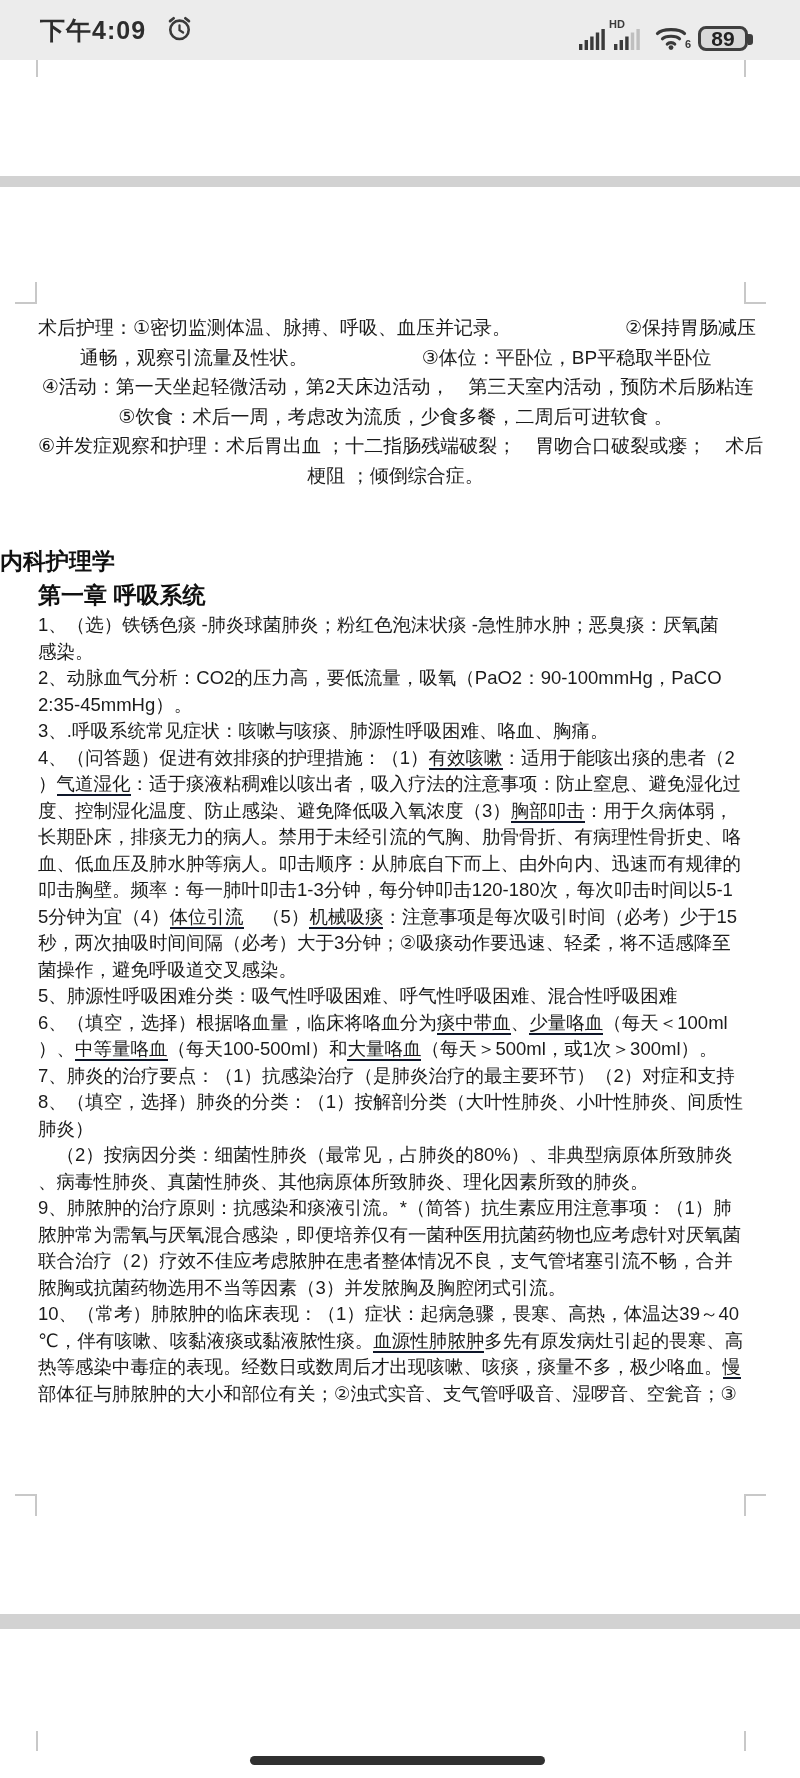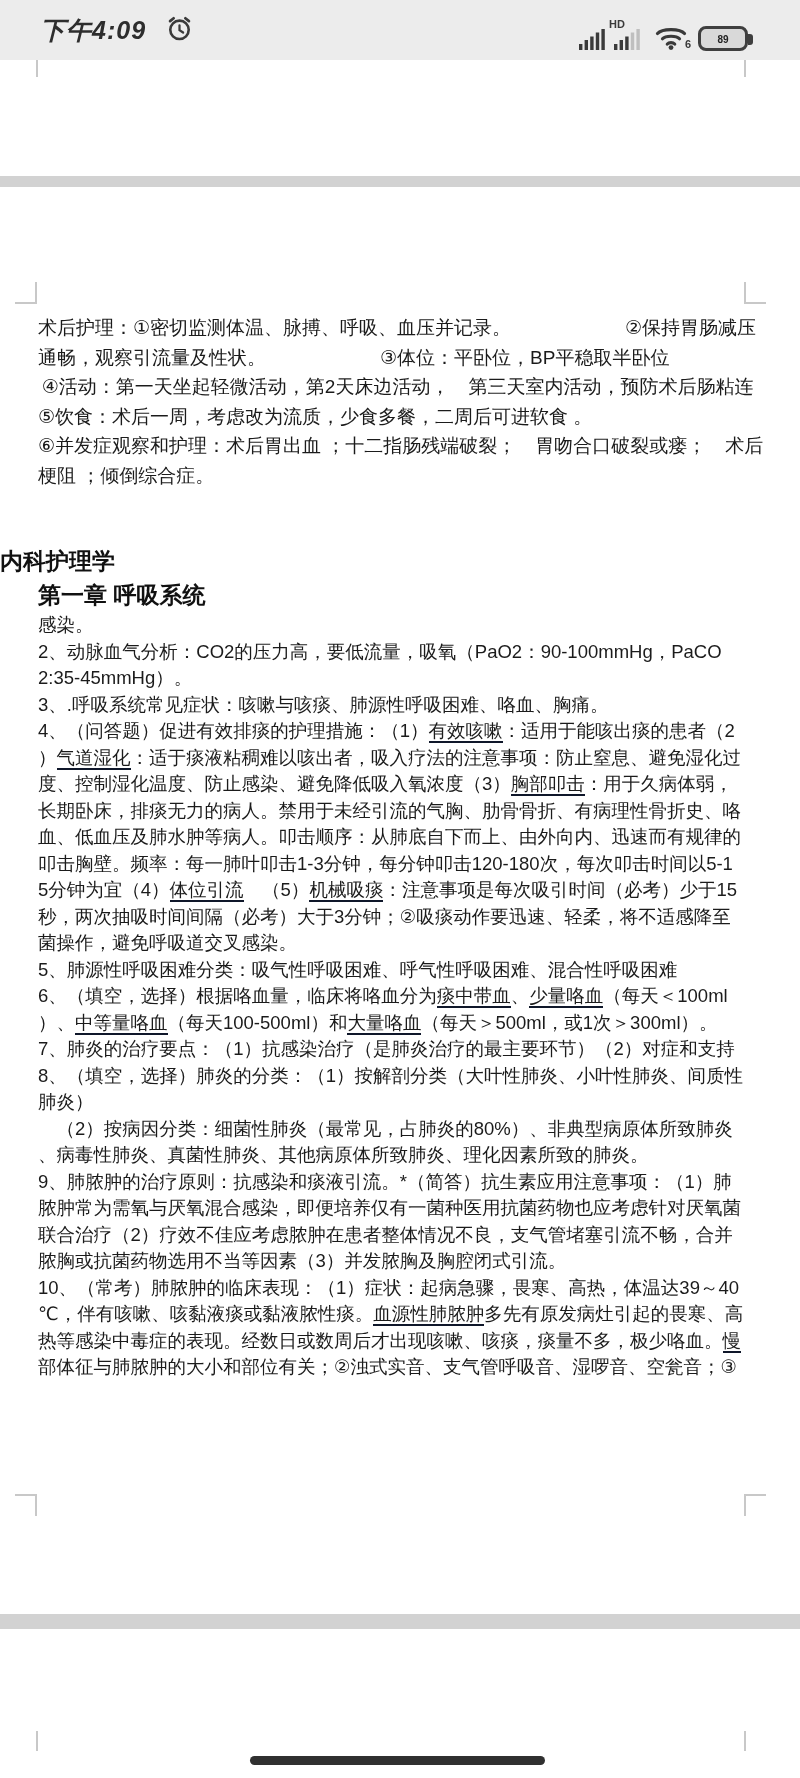--- a/index.html
+++ b/index.html
@@ -3,32 +3,32 @@
 <meta charset="utf-8">
 <style>
   * { margin:0; padding:0; box-sizing:border-box; }
   html,body { background:#ffffff; }
   .screen {
     position:relative; width:800px; height:1778px; overflow:hidden;
     background:#ffffff; font-family:"Liberation Sans","DejaVu Sans",sans-serif;
   }
   
   .statusbar { position:absolute; left:0; top:0; width:800px; height:60px; background:#ececec; }
-  .time { position:absolute; left:40px; top:14px; font-size:25px; font-weight:700; color:#2d2d2d; letter-spacing:1px;font-style:italic; }
+  .time { position:absolute; left:40px; top:14px; font-size:25px; font-weight:700; color:#2d2d2d; letter-spacing:1px; }
   .alarm { position:absolute; left:166px; top:15px; }
   .hd { position:absolute; left:577px; top:18px; font-size:11px; font-weight:700; color:#3a3a3a;padding-left:32px; }
   .sig1 { position:absolute; left:579px; top:28px; }
   .sig2 { position:absolute; left:614px; top:28px; }
   .wifi { position:absolute; left:655px; top:24px; }
   .wifi6 { position:absolute; left:685px; top:38px; font-size:11px; font-weight:700; color:#3a3a3a; }
   .battery {
     position:absolute; left:698px; top:26px; width:50px; height:25px;
     border:3px solid #3f3f3f; border-radius:8px; background:#d9d9d9; text-align:center;
   }
-  .battery span { font-size:10px; font-weight:700; color:#222; line-height:19px; display:inline-block; }
+  .battery span { font-size:21px; font-weight:700; color:#222; line-height:19px; display:inline-block; }
   .battery::after {
     content:""; position:absolute; right:-8px; top:5px; width:5px; height:11px;
     background:#3f3f3f; border-radius:0 3px 3px 0;
   }
   
   .page { position:absolute; left:0; width:800px; background:#ffffff; }
   .page1 { top:60px;  height:116px; }
   .page2 { top:187px; height:1427px; }
   .page3 { top:1629px; height:149px; }
   .sep { position:absolute; left:0; width:800px; background:#d2d2d2; }
@@ -38,21 +38,21 @@
   .vmark { position:absolute; width:2px; background:#c8c8c8; }
   .cmark { position:absolute; width:22px; height:22px; }
   .cmark.tl { border-right:2px solid #c8c8c8; border-bottom:2px solid #c8c8c8; }
   .cmark.tr { border-left:2px solid #c8c8c8;  border-bottom:2px solid #c8c8c8; }
   .cmark.bl { border-right:2px solid #c8c8c8; border-top:2px solid #c8c8c8; }
   .cmark.br { border-left:2px solid #c8c8c8;  border-top:2px solid #c8c8c8; }
   
   .textblock { position:absolute; left:38px; width:715px; color:#1b1b1b; }
   .textblock .tline { white-space:pre; }
   .blockA { top:313px; }
-  .blockA .tline { height:29.5px; line-height:29.5px; font-size:19px; }
+  .blockA .tline { height:29.5px; line-height:29.5px; font-size:19px;text-align:center; }
   .bodyB { top:612px; }
   .bodyB .tline { height:26.5px; line-height:26.5px; font-size:18.5px; }
   .u { border-bottom:2px solid #0f172a; }
   .title {
     position:absolute; left:0; top:546px; width:796px; 
     font-size:23px; font-weight:700; color:#111; line-height:30px;
   }
   .heading { position:absolute; left:38px; top:582px; font-size:23px; font-weight:700; color:#111; line-height:26px; }
   
   .homebar {
@@ -120,20 +120,21 @@
         <div class="tline"><span> ④活动：第一天坐起轻微活动，第2天床边活动，　第三天室内活动，预防术后肠粘连</span></div>
         <div class="tline"><span>⑤饮食：术后一周，考虑改为流质，少食多餐，二周后可进软食 。</span></div>
         <div class="tline"><span>⑥并发症观察和护理：术后胃出血 ；十二指肠残端破裂；　胃吻合口破裂或瘘；　术后</span></div>
         <div class="tline"><span>梗阻 ；倾倒综合症。</span></div>
       </div>
 
     <div class="title">内科护理学</div>
     <div class="heading">第一章 呼吸系统</div>
 
     <div class="textblock bodyB">
+        <div class="tline"><span>1、（选）铁锈色痰 -肺炎球菌肺炎；粉红色泡沫状痰 -急性肺水肿；恶臭痰：厌氧菌</span></div>
         <div class="tline"><span>感染。</span></div>
         <div class="tline"><span>2、动脉血气分析：CO2的压力高，要低流量，吸氧（PaO2：90-100mmHg，PaCO</span></div>
         <div class="tline"><span>2:35-45mmHg）。</span></div>
         <div class="tline"><span>3、.呼吸系统常见症状：咳嗽与咳痰、肺源性呼吸困难、咯血、胸痛。</span></div>
         <div class="tline"><span>4、（问答题）促进有效排痰的护理措施：（1）</span><span class="u">有效咳嗽</span><span>：适用于能咳出痰的患者（2</span></div>
         <div class="tline"><span>）</span><span class="u">气道湿化</span><span>：适于痰液粘稠难以咳出者，吸入疗法的注意事项：防止窒息、避免湿化过</span></div>
         <div class="tline"><span>度、控制湿化温度、防止感染、避免降低吸入氧浓度（3）</span><span class="u">胸部叩击</span><span>：用于久病体弱，</span></div>
         <div class="tline"><span>长期卧床，排痰无力的病人。禁用于未经引流的气胸、肋骨骨折、有病理性骨折史、咯</span></div>
         <div class="tline"><span>血、低血压及肺水肿等病人。叩击顺序：从肺底自下而上、由外向内、迅速而有规律的</span></div>
         <div class="tline"><span>叩击胸壁。频率：每一肺叶叩击1-3分钟，每分钟叩击120-180次，每次叩击时间以5-1</span></div>

